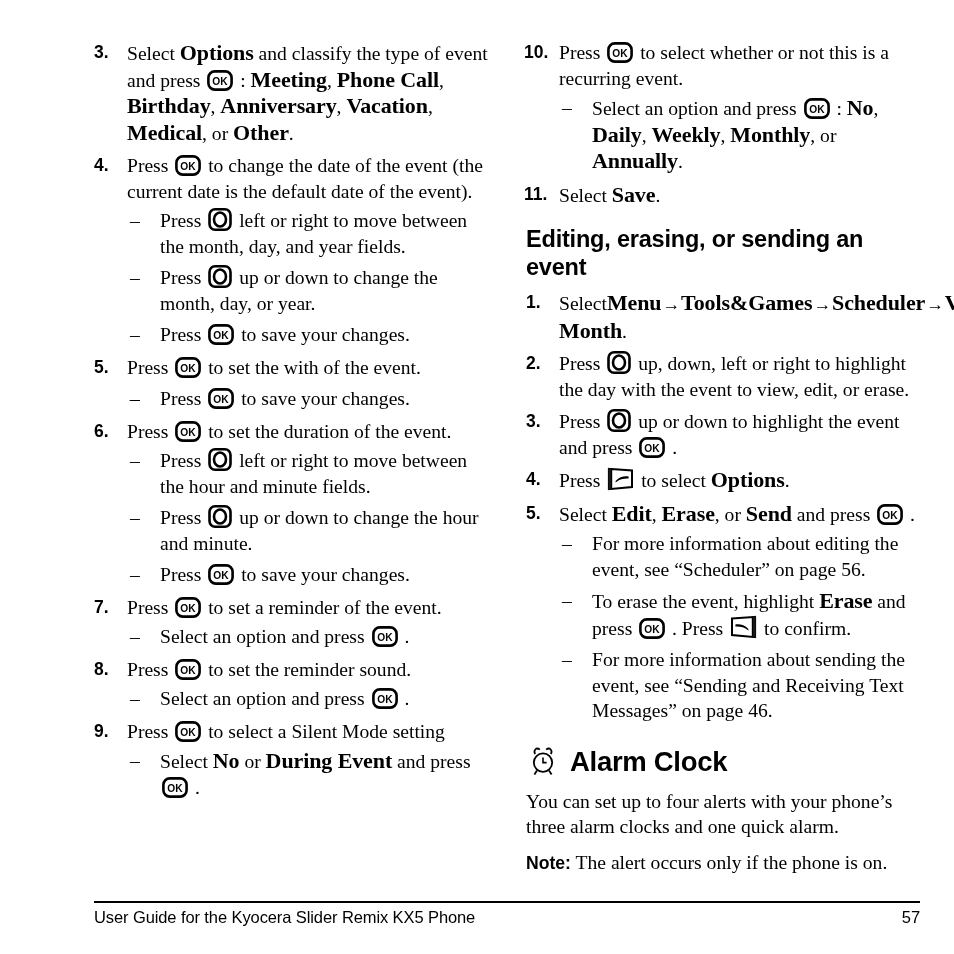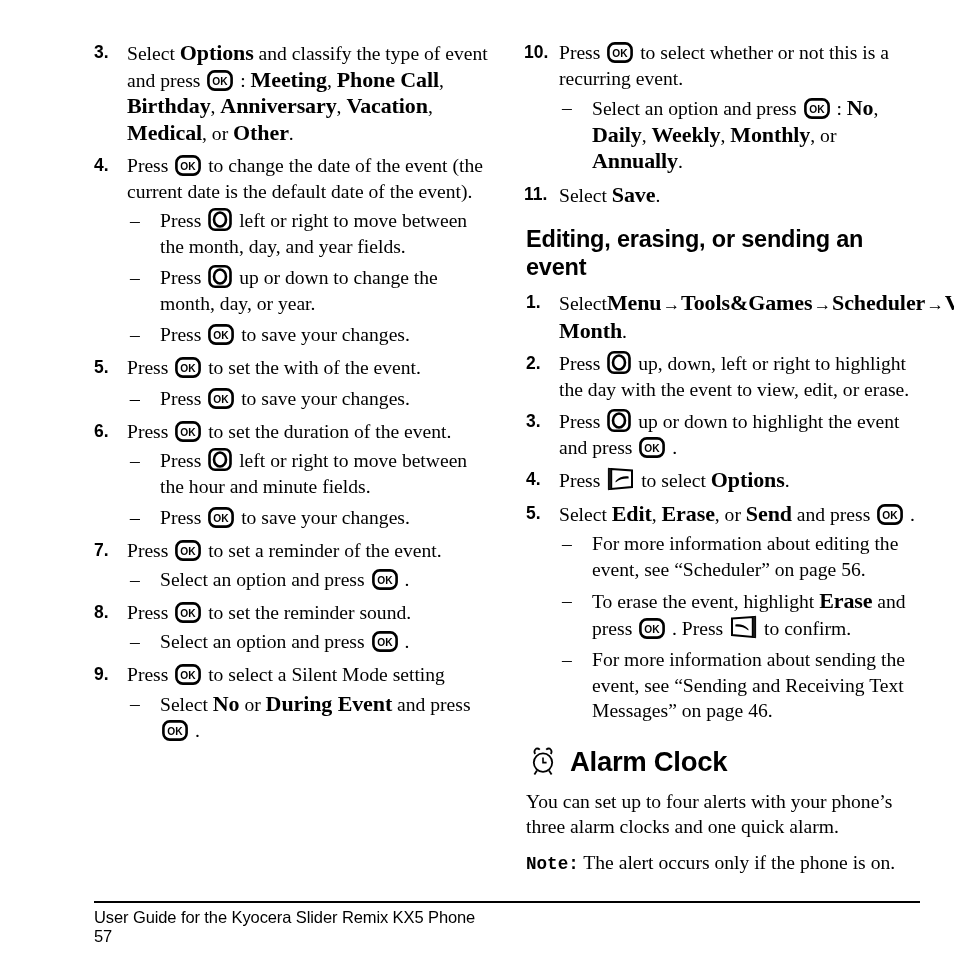--- a/index.html
+++ b/index.html
@@ -112,21 +112,21 @@
     font-size: 19.6px;
     line-height: 25.5px;
     margin: 0 0 10px 0;
   }
   p.note {
     font-size: 19.6px;
     line-height: 25.5px;
     margin: 10px 0 0 0;
   }
   p.note .lbl {
-    font-family: Liberation Mono, monospace;
+    font-family: Liberation Sans, sans-serif;
     font-weight: bold;
     font-size: 17.6px;
   }
 
   
   .key {
     display: inline-block;
     vertical-align: -4px;
     margin: 0 2px;
   }
@@ -152,21 +152,20 @@
     position: absolute;
     left: 94px;
     top: 908px;
     width: 826px;
     display: flex;
     justify-content: space-between;
     align-items: baseline;
     font-family: "Liberation Sans", "DejaVu Sans", sans-serif;
     font-size: 16.5px;
     letter-spacing: -0.1px;
-    flex-direction: column;
   }
 </style>
 </head>
 <body>
 
 <div class="page">
 
   <div class="columns">
 
     <div class="col">
@@ -204,21 +203,24 @@
                     </svg></span><span> to save your changes.</span></span></li>
             </ul></li>
           <li class="step"><span class="num">6.</span><span><span>Press </span><span class="key"><svg width="26" height="21" viewBox="0 0 26 21" aria-hidden="true">
                   <rect x="1.4" y="1.4" width="23.2" height="18.2" rx="6.4" ry="6.4" fill="#fff" stroke="#000" stroke-width="2.6"></rect>
                   <text x="13" y="14.6" text-anchor="middle" font-family="Liberation Sans, DejaVu Sans, sans-serif" font-size="10.2" font-weight="bold" fill="#000">OK</text>
                 </svg></span><span> to set the duration of the event.</span></span><ul class="subs">
               <li class="sub"><span class="dash">–</span><span><span>Press </span><span class="key"><svg width="24" height="23" viewBox="0 0 24 23" aria-hidden="true">
                       <rect x="1.5" y="1.3" width="21" height="20.4" rx="5.6" ry="5.6" fill="#fff" stroke="#000" stroke-width="2.6"></rect>
                       <ellipse cx="12" cy="11.5" rx="6.0" ry="7.0" fill="#fff" stroke="#000" stroke-width="2.6"></ellipse>
                     </svg></span><span> left or right to move between the hour and minute fields.</span></span></li>
-              <li class="sub"><span class="dash">–</span></li>
+              <li class="sub"><span class="dash">–</span><span><span>Press </span><span class="key"><svg width="24" height="23" viewBox="0 0 24 23" aria-hidden="true">
+                      <rect x="1.5" y="1.3" width="21" height="20.4" rx="5.6" ry="5.6" fill="#fff" stroke="#000" stroke-width="2.6"></rect>
+                      <ellipse cx="12" cy="11.5" rx="6.0" ry="7.0" fill="#fff" stroke="#000" stroke-width="2.6"></ellipse>
+                    </svg></span><span> up or down to change the hour and minute.</span></span></li>
               <li class="sub"><span class="dash">–</span><span><span>Press </span><span class="key"><svg width="26" height="21" viewBox="0 0 26 21" aria-hidden="true">
                       <rect x="1.4" y="1.4" width="23.2" height="18.2" rx="6.4" ry="6.4" fill="#fff" stroke="#000" stroke-width="2.6"></rect>
                       <text x="13" y="14.6" text-anchor="middle" font-family="Liberation Sans, DejaVu Sans, sans-serif" font-size="10.2" font-weight="bold" fill="#000">OK</text>
                     </svg></span><span> to save your changes.</span></span></li>
             </ul></li>
           <li class="step"><span class="num">7.</span><span><span>Press </span><span class="key"><svg width="26" height="21" viewBox="0 0 26 21" aria-hidden="true">
                   <rect x="1.4" y="1.4" width="23.2" height="18.2" rx="6.4" ry="6.4" fill="#fff" stroke="#000" stroke-width="2.6"></rect>
                   <text x="13" y="14.6" text-anchor="middle" font-family="Liberation Sans, DejaVu Sans, sans-serif" font-size="10.2" font-weight="bold" fill="#000">OK</text>
                 </svg></span><span> to set a reminder of the event.</span></span><ul class="subs">
               <li class="sub"><span class="dash">–</span><span><span>Select an option and press </span><span class="key"><svg width="26" height="21" viewBox="0 0 26 21" aria-hidden="true">

